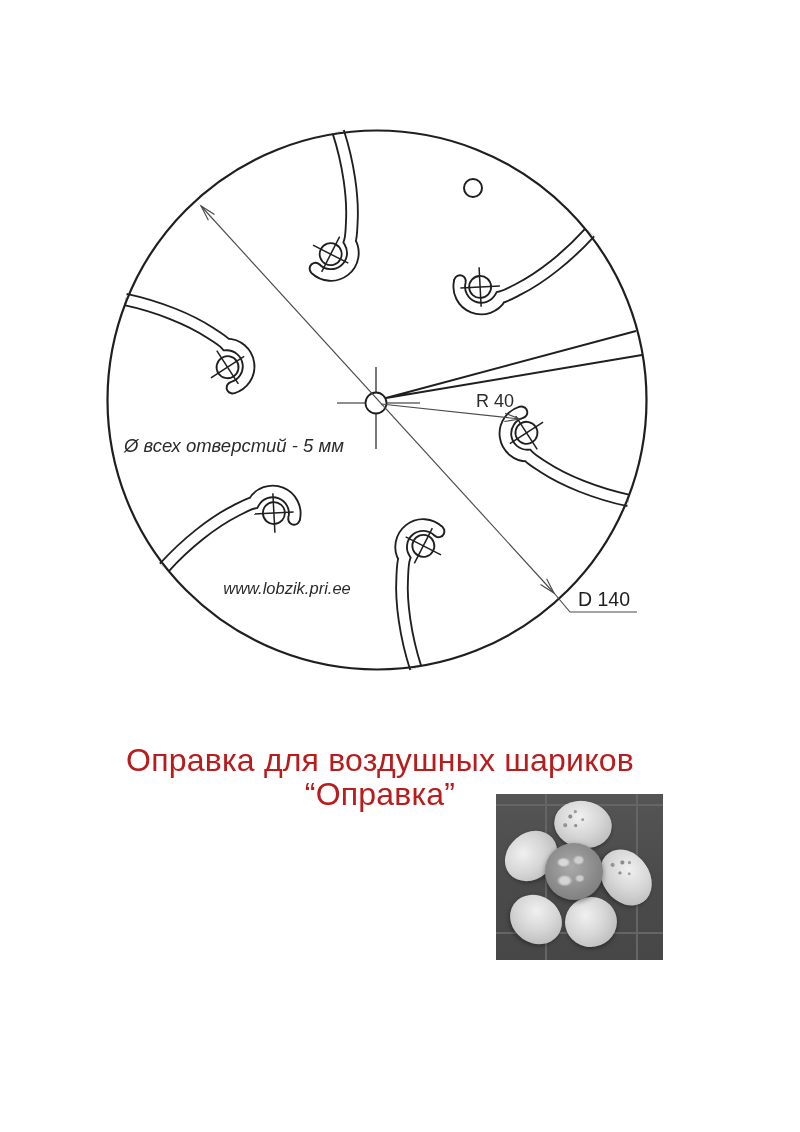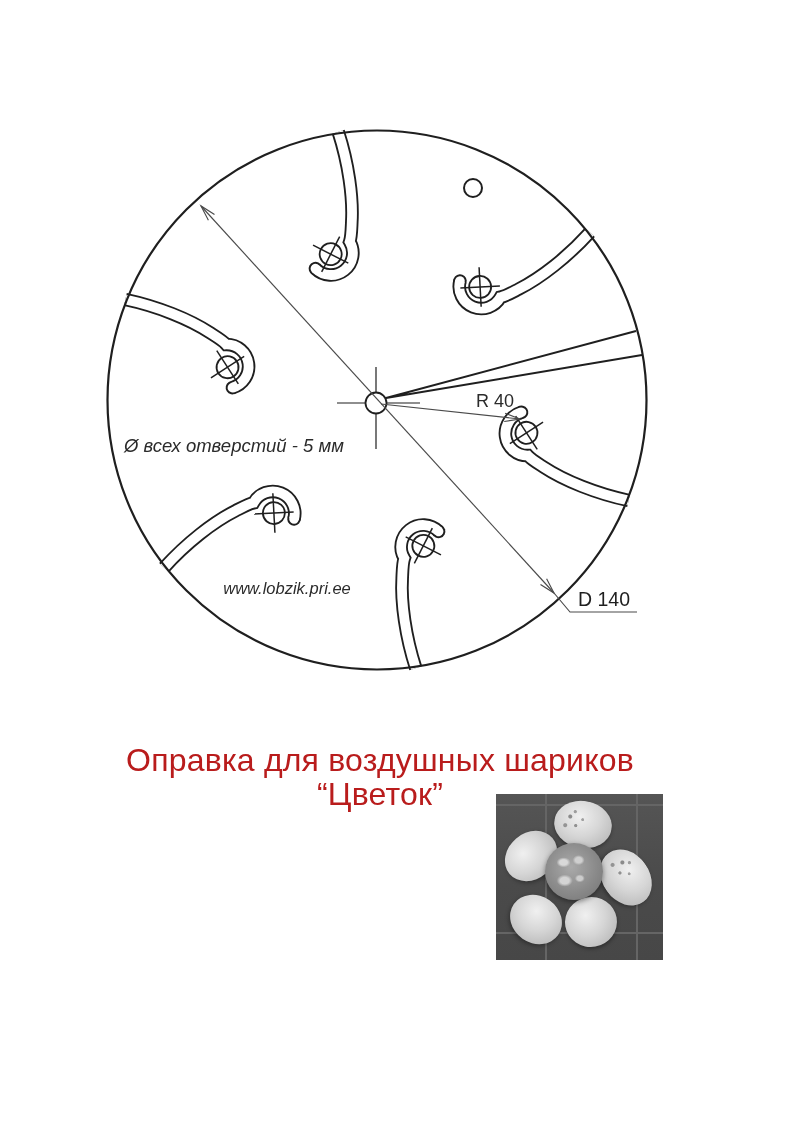--- a/index.html
+++ b/index.html
@@ -115,21 +115,21 @@
   </g>
 
   <text class="note-text" x="124" y="452">Ø всех отверстий - 5 мм</text>
   <text class="dim-text" x="495" y="407" text-anchor="middle">R 40</text>
   <text class="big-dim-text" x="604" y="606" text-anchor="middle">D 140</text>
   <text class="site-text" x="287" y="594" text-anchor="middle">www.lobzik.pri.ee</text>
 </svg>
 
 <div class="title">
   <div>Оправка для воздушных шариков</div>
-  <div>“Цветок”</div>
+  <div>“Оправка”</div>
 </div>
 
 <div class="photo">
   <div class="grout h" style="top:10px;"></div>
   <div class="grout h" style="top:138px;"></div>
   <div class="grout v" style="left:49px;"></div>
   <div class="grout v" style="left:140px;"></div>
 
   <div class="petal speckled" style="left:58px;top:7px;width:58px;height:47px;transform:rotate(10deg);"></div>
   <div class="petal" style="left:7px;top:39px;width:56px;height:46px;transform:rotate(-40deg);"></div>

